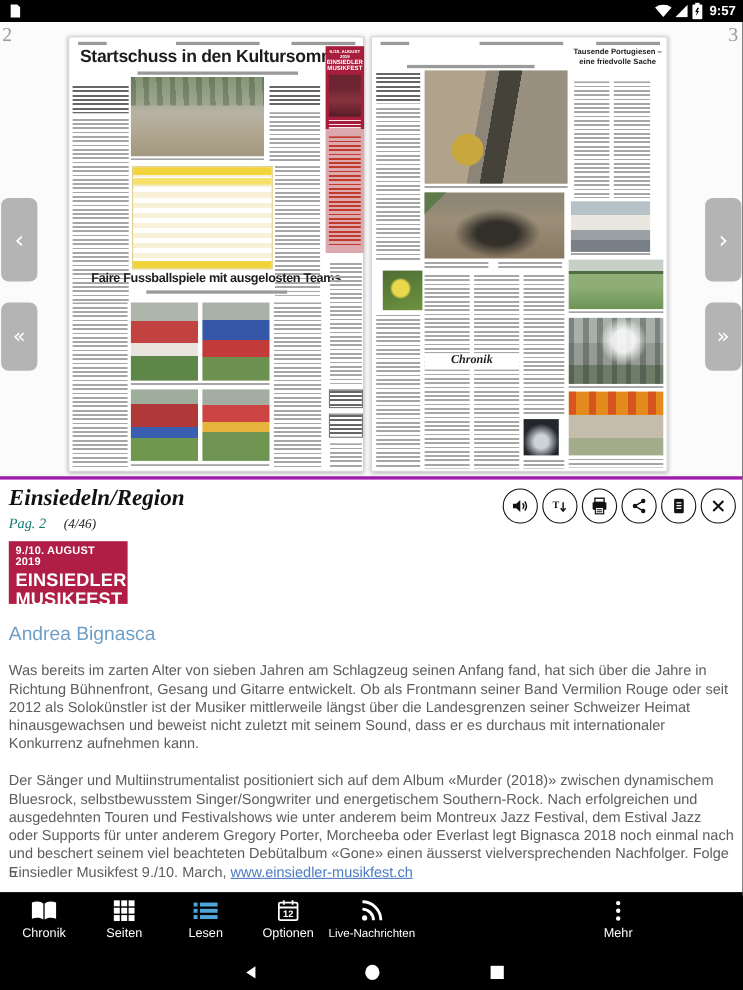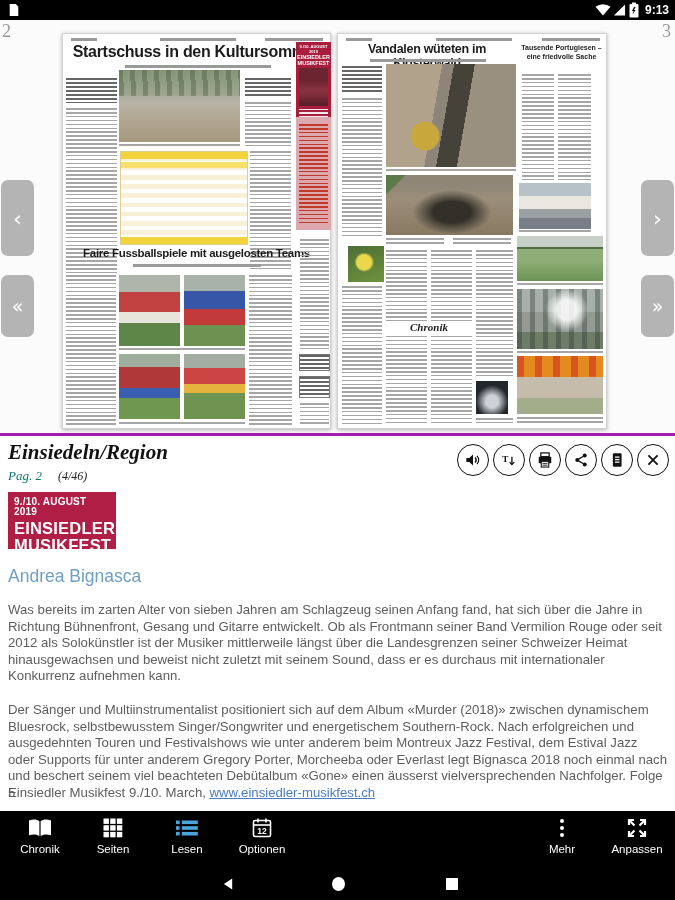--- a/index.html
+++ b/index.html
@@ -98,21 +98,21 @@
       <path d="M8 11.5L.5 2.8A12 12 0 0 1 15.5 2.8z" fill="#fff"></path>
     </svg>
   <svg class="abs" style="left:613px;top:4px" width="13" height="12" viewBox="0 0 14 12">
       <path d="M13 0v12H1z" fill="#fff"></path>
     </svg>
   <svg class="abs" style="left:629px;top:2px" width="10" height="16" viewBox="0 0 10 16">
       <rect x="3" y=".5" width="4" height="2" fill="#fff"></rect>
       <rect x=".5" y="2" width="9" height="13.5" rx="1" fill="#fff"></rect>
       <path d="M5 5L3 9h1.6l-1 3.6 3-4.6H5l1.6-3z" fill="#000"></path>
     </svg>
-  <div class="sb-time">9:13</div>
+  <div class="sb-time">9:57</div>
 </div>
 
 <div class="viewer">
   <div class="corner-num" style="left:2px">2</div>
   <div class="corner-num" style="right:4px">3</div>
 
   <div class="np-page" style="left:62px;width:269px">
     <div class="abs bar" style="left:8px;top:4px;width:26px;height:3px"></div>
     <div class="abs bar" style="left:97px;top:4px;width:76px;height:3px"></div>
     <div class="abs bar" style="left:202px;top:4px;width:58px;height:3px"></div>
@@ -155,21 +155,20 @@
     <div class="abs fk" style="left:237px;top:205px;width:29px;height:110px"></div>
     <div class="abs npbox fk dark" style="left:236px;top:320px;width:31px;height:17px"></div>
     <div class="abs npbox fk dark" style="left:236px;top:342px;width:31px;height:22px"></div>
     <div class="abs fk" style="left:237px;top:369px;width:29px;height:22px"></div>
   </div>
 
   <div class="np-page" style="left:337px;width:270px">
     <div class="abs bar" style="left:8px;top:4px;width:26px;height:3px"></div>
     <div class="abs bar" style="left:98px;top:4px;width:76px;height:3px"></div>
     <div class="abs bar" style="left:204px;top:4px;width:58px;height:3px"></div>
-    <div class="hl" style="top:8px;left:0;right:90px;font-size:12.5px">Vandalen wüteten im Klosterwald</div>
     <div class="abs bar" style="left:32px;top:25px;width:116px;height:2.5px"></div>
     <div class="hl" style="top:9px;left:183px;right:4px;font-size:7px;line-height:1.35;letter-spacing:0">
       <span>Tausende Portugiesen –</span><br>
       <span>eine friedvolle Sache</span>
     </div>
 
     <div class="abs fk dark" style="left:4px;top:32px;width:40px;height:28px"></div>
     <div class="abs fk" style="left:4px;top:64px;width:40px;height:140px"></div>
     <div class="ph ph-padlock" style="left:48px;top:30px;width:130px;height:103px"></div>
     <div class="abs fk" style="left:48px;top:135px;width:130px;height:3px"></div>
@@ -306,35 +305,35 @@
   </div>
   <div class="tb-item" style="left:227px;width:70px">
     <svg width="24" height="24" viewBox="0 0 24 24" fill="none" stroke="#fff" stroke-width="1.6">
         <rect x="3.5" y="4.5" width="17" height="16" rx="1.5"></rect>
         <path d="M3.5 9h17"></path>
         <path d="M8 2.5v4M16 2.5v4"></path>
         <text x="12" y="17.8" text-anchor="middle" font-size="8.5" fill="#fff" stroke="none" font-weight="bold" font-family="Liberation Sans,sans-serif">12</text>
       </svg>
     <span class="lbl">Optionen</span>
   </div>
+  <div class="tb-item" style="left:288px;width:100px">
+    <svg width="24" height="24" viewBox="0 0 24 24">
+        <circle cx="5.5" cy="18.5" r="2.4" fill="#fff"></circle>
+        <path d="M3.5 10.5a10 10 0 0 1 10 10M3.5 3.8a16.7 16.7 0 0 1 16.7 16.7" stroke="#fff" stroke-width="2.6" fill="none"></path>
+      </svg>
+    <span class="lbl" style="font-size:10.5px">Live-Nachrichten</span>
+  </div>
   <div class="tb-item" style="left:532px;width:60px">
     <svg width="24" height="24" viewBox="0 0 24 24" fill="#fff">
         <circle cx="12" cy="5" r="2"></circle>
         <circle cx="12" cy="12" r="2"></circle>
         <circle cx="12" cy="19" r="2"></circle>
       </svg>
     <span class="lbl">Mehr</span>
   </div>
-  <div class="tb-item" style="left:604px;width:66px">
-    <svg width="24" height="24" viewBox="0 0 24 24" stroke="#fff" stroke-width="2.2" fill="none">
-        <path d="M4 9V4h5M15 4h5v5M20 15v5h-5M9 20H4v-5"></path>
-        <path d="M5 5l4.5 4.5M19 5l-4.5 4.5M19 19l-4.5-4.5M5 19l4.5-4.5"></path>
-      </svg>
-    <span class="lbl">Anpassen</span>
-  </div>
 </div>
 
 <div class="anav">
   <div class="btn" style="left:208px">
     <svg width="13" height="14" viewBox="0 0 14 14">
         <path d="M11 1v12L2 7z" fill="#fff"></path>
       </svg>
   </div>
   <div class="btn" style="left:318px">
       <div class="home-dot"></div>

